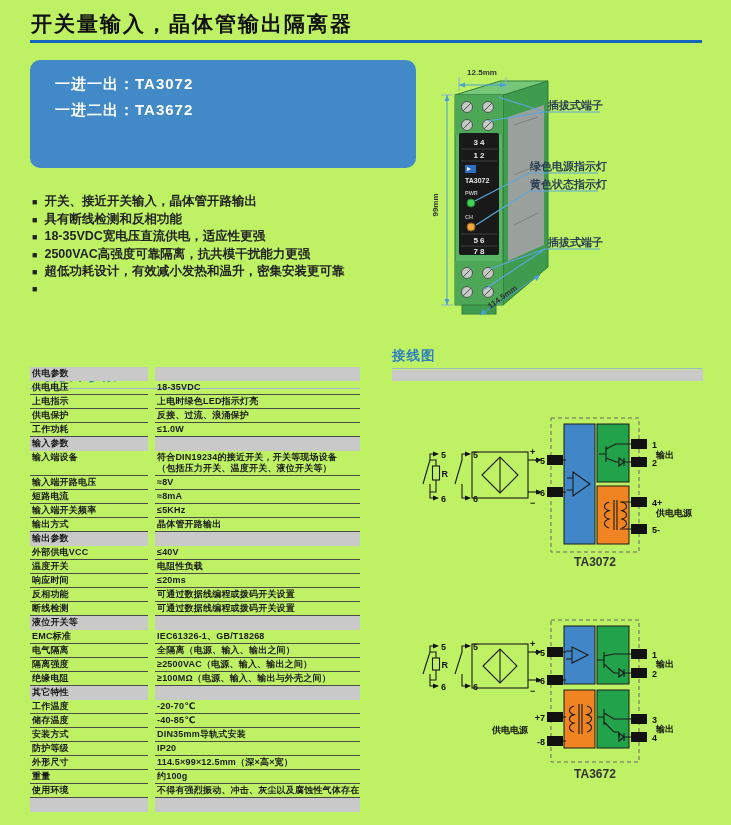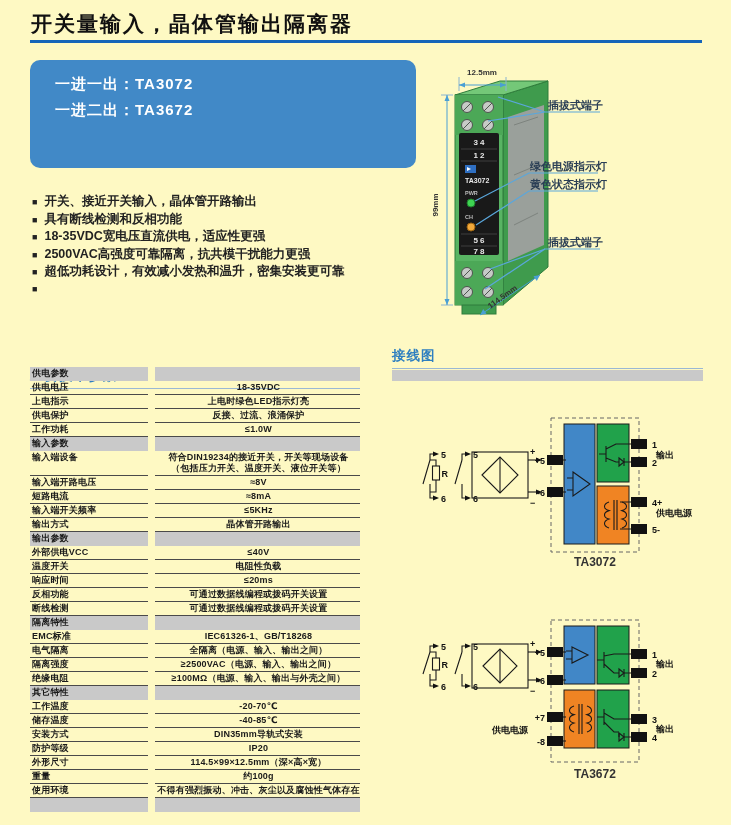--- a/index.html
+++ b/index.html
@@ -1,16 +1,16 @@
 <!DOCTYPE html>
 <html><head>
 <meta charset="utf-8">
 <style>
   html,body{margin:0;padding:0;background:#fff;}
-  .page{position:relative;width:731px;height:825px;background:#fef9c3;overflow:hidden;
+  .page{position:relative;width:731px;height:825px;background:#bef264;overflow:hidden;
         font-family:"Liberation Sans","DejaVu Sans",sans-serif;color:#1a1a1a;}
   
   .title{position:absolute;left:31px;top:10px;font-size:21px;font-weight:bold;
          letter-spacing:2px;color:#111;}
   .title-rule{position:absolute;left:30px;top:40px;width:672px;height:3px;background:#1565b8;}
   
   .model-box{position:absolute;left:30px;top:60px;width:386px;height:108px;
              background:#4189c7;border-radius:10px;}
   .model-line{position:absolute;left:25px;color:#ffffff;font-weight:bold;font-size:15px;letter-spacing:1px;}
   .model-line.l1{top:15px;}
@@ -26,21 +26,21 @@
   .sec-head.left{left:30px;top:367px;width:330px;}
   .sec-head.right{left:392px;top:347px;width:311px;}
   .gray-bar{position:absolute;left:392px;top:370px;width:311px;height:11px;background:#c9c9c9;}
   
   .ptable{position:absolute;left:30px;top:367px;width:330px;font-size:9px;}
   .prow{display:flex;}
   .prow .c1{width:116px;border-bottom:1px solid #4a4a4a;padding:1px 0 1px 2px;
             font-weight:bold;line-height:11px;min-height:11px;letter-spacing:.2px;}
   .prow .gap{width:7px;}
   .prow .c2{flex:1;border-bottom:1px solid #4a4a4a;padding:1px 0 1px 2px;font-weight:bold;
-            line-height:11px;min-height:11px;white-space:pre-line;letter-spacing:.2px;text-align:center;}
+            line-height:11px;min-height:11px;white-space:pre-line;letter-spacing:.2px;}
   .prow.section .c1,.prow.section .c2{background:#c9c9c9;border-bottom:1px solid #c9c9c9;}
   .prow.section .c1{min-height:11px;}
   
   svg{position:absolute;font-family:"Liberation Sans","DejaVu Sans",sans-serif;}
   .blk{stroke:#1a1a1a;stroke-width:1;}
   .wire{stroke:#1a1a1a;stroke-width:1.1;fill:none;}
   .sym{stroke:#1a1a1a;stroke-width:1.1;fill:none;}
   .pin{fill:#111;}
   .pinlab{font-size:9px;font-weight:bold;fill:#111;}
   .cjk{font-size:9px;font-weight:bold;fill:#111;}
@@ -264,21 +264,21 @@
         <div class="c1">反相功能</div>
         <div class="gap"></div>
         <div class="c2">可通过数据线编程或拨码开关设置</div>
       </div>
       <div class="prow">
         <div class="c1">断线检测</div>
         <div class="gap"></div>
         <div class="c2">可通过数据线编程或拨码开关设置</div>
       </div>
       <div class="prow section">
-        <div class="c1">隔离特性</div>
+        <div class="c1">液位开关等</div>
         <div class="gap"></div>
         <div class="c2"></div>
       </div>
       <div class="prow">
         <div class="c1">EMC标准</div>
         <div class="gap"></div>
         <div class="c2">IEC61326-1、GB/T18268</div>
       </div>
       <div class="prow">
         <div class="c1">电气隔离</div>

